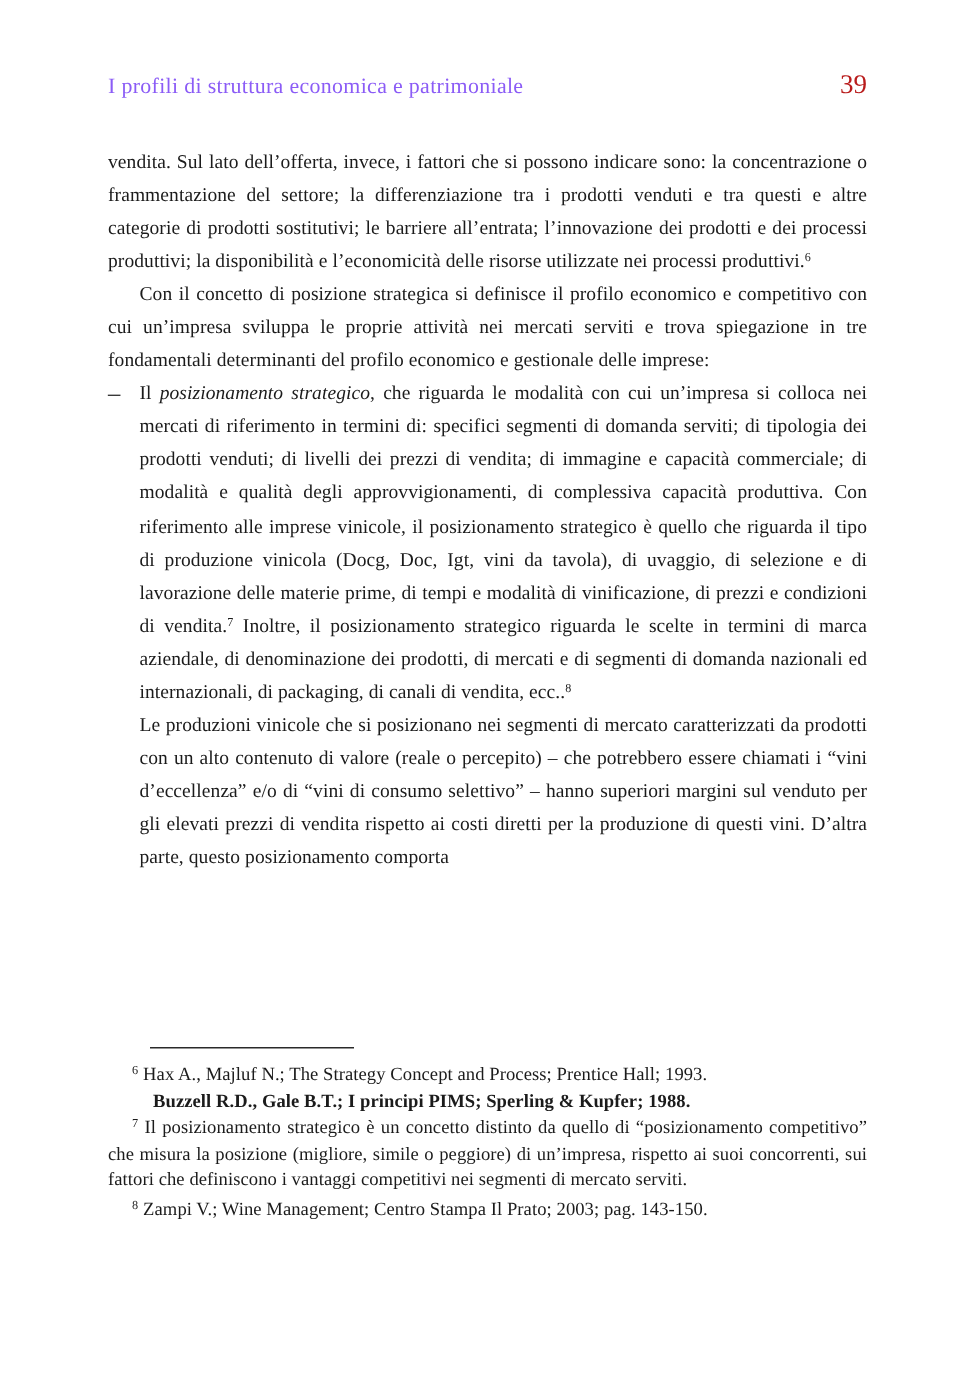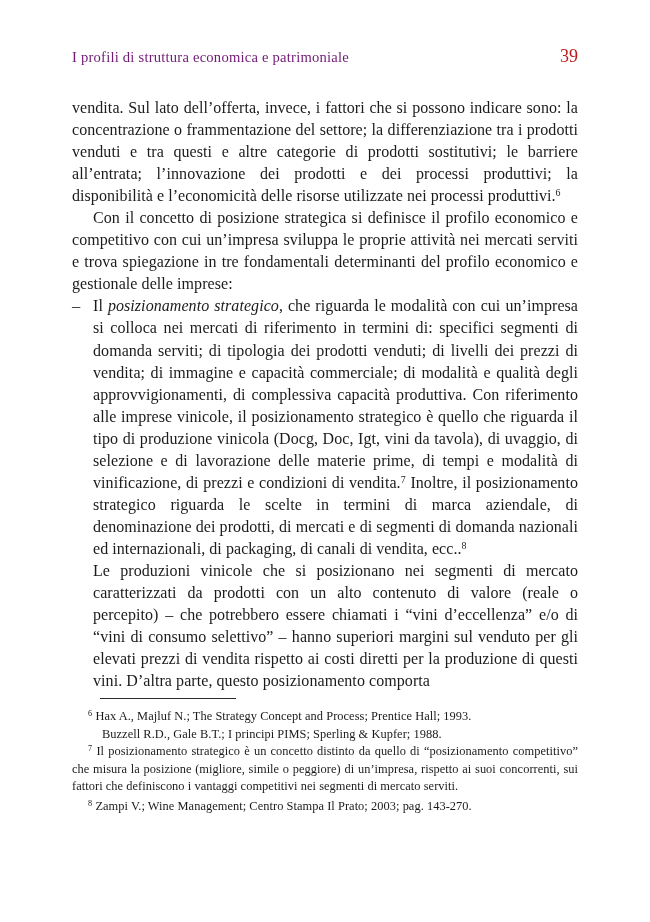--- a/index.html
+++ b/index.html
@@ -29,39 +29,39 @@
     left: 72px;
     right: 72px;
     top: 46px;
     display: flex;
     align-items: baseline;
     justify-content: space-between;
   }
   .running-head-title {
     font-size: 14.6px;
     letter-spacing: 0.015em;
-    color: #701a75;
+    color: #8b5cf6;
     white-space: nowrap;
   }
   .folio {
     font-size: 18px;
     color: #b91c1c;
   }
 
   
   .textblock {
     position: absolute;
     left: 72px;
     top: 97px;
     width: 506px;
   }
 
   p.body {
     margin: 0;
-    font-size: 16px;
+    font-size: 13px;
     line-height: 22.05px;
     text-align: justify;
     text-justify: inter-word;
     -webkit-hyphens: none;
     hyphens: none;
     letter-spacing: 0.004em;
   }
   p.body.indent {
     text-indent: 21px;
     font-family: Liberation Serif, serif;
@@ -119,20 +119,21 @@
     line-height: 17.6px;
     text-align: justify;
     letter-spacing: 0.004em;
   }
   .fn.first-indent {
     text-indent: 16px;
   }
   .fn.hang {
     padding-left: 30px;
     text-indent: 0;
+    font-weight: bold;
   }
   .fn sup {
     font-size: 0.66em;
     vertical-align: 0.46em;
   }
   .fn-gap {
     height: 2px;
   }
 </style>
 </head>
@@ -164,16 +165,16 @@
   <div class="footnotes">
     <hr class="fn-rule">
 
     <p class="fn first-indent"><sup>6</sup><span> Hax A., Majluf N.; The Strategy Concept and Process; Prentice Hall; 1993.</span></p>
     <p class="fn hang"><span>Buzzell R.D., Gale B.T.; I principi PIMS; Sperling &amp; Kupfer; 1988.</span></p>
 
     <p class="fn first-indent"><sup>7</sup><span> Il posizionamento strategico è un concetto distinto da quello di “posizionamento competitivo” che misura la posizione (migliore, simile o peggiore) di un’impresa, rispetto ai suoi concorrenti, sui fattori che definiscono i vantaggi competitivi nei segmenti di mercato serviti.</span></p>
 
     <div class="fn-gap"></div>
 
-    <p class="fn first-indent"><sup>8</sup><span> Zampi V.; Wine Management; Centro Stampa Il Prato; 2003; pag. 143-270.</span></p>
+    <p class="fn first-indent"><sup>8</sup><span> Zampi V.; Wine Management; Centro Stampa Il Prato; 2003; pag. 143-150.</span></p>
   </div>
 
 </div>
 
 </body></html>

